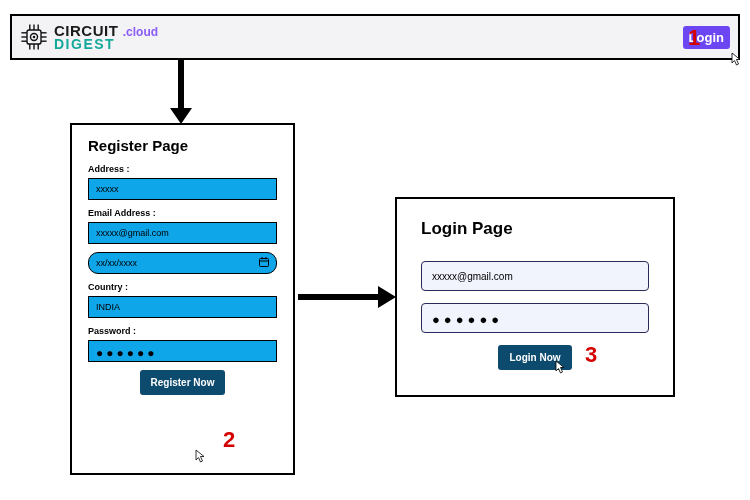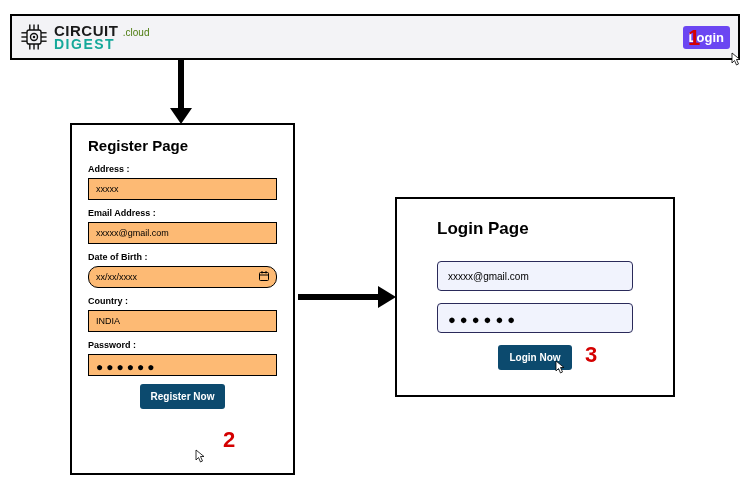--- a/index.html
+++ b/index.html
@@ -6,41 +6,41 @@
   body { font-family: Arial, sans-serif; background: #fff; width: 750px; height: 500px; position: relative; }
   .header {
     position: absolute; top: 14px; left: 10px; width: 730px; height: 46px;
     border: 2px solid #000; background: #f3f3f6;
     display: flex; align-items: center; padding: 0 8px;
   }
   .logo-wrap { display: flex; align-items: center; gap: 6px; }
   .logo-icon { width: 28px; height: 28px; }
   .brand { line-height: 0.9; }
   .brand-top { font-weight: bold; font-size: 15px; color: #1a1a1a; letter-spacing: 0.5px; }
-  .brand-cloud { font-weight: normal; font-size: 10px; color: #4d7c0f; }
+  .brand-cloud { font-weight: bold; font-size: 12px; color: #8b5cf6; }
   .brand-bottom { font-size: 14px; color: #14a89a; letter-spacing: 1.5px; font-weight: bold; }
   .spacer { flex: 1; }
   .login-top-btn {
     background: #6b46f2; color: #fff; font-size: 13px; font-weight: bold;
     padding: 4px 6px; border-radius: 3px; border: none; cursor: pointer;
   }
   .annot { font-family: Arial; font-weight: bold; font-size: 22px; color: #d40000; position: absolute; }
   .cursor-icon { position: absolute; width: 12px; height: 14px; }
   .cursor-icon svg { width: 100%; height: 100%; }
   .card {
     position: absolute; border: 2px solid #000; background: #fff;
   }
   .card-reg { top: 123px; left: 70px; width: 225px; height: 352px; padding: 12px 16px; }
-  .card-login { top: 197px; left: 395px; width: 280px; height: 200px; padding: 20px 40px; }
+  .card-login { top: 197px; left: 395px; width: 280px; height: 200px; padding: 20px 24px; }
   .card-title { text-align: left; font-weight: bold; font-size: 15px; margin-bottom: 10px; }
   .card-title-lg { font-size: 17px; margin-bottom: 22px; }
   .field-label { font-size: 9px; font-weight: bold; margin-bottom: 4px; }
   .field-input {
     width: 100%; border: 1px solid #000; padding: 5px 7px; font-size: 9px;
-    background: #fdba74; margin-bottom: 8px; height: 22px;
+    background: #0ea5e9; margin-bottom: 8px; height: 22px;
   }
   .date-input { display: flex; align-items: center; justify-content: space-between; border-radius: 10px; }
   .field-input-lg {
     width: 100%; border: 1px solid #2a2a5a; border-radius: 4px; padding: 8px 10px;
     font-size: 10px; background: #f1f3fd; margin-bottom: 12px; height: 30px;
   }
   .pw-dots { letter-spacing: 3px; font-size: 12px; font-weight: bold; }
   .pw-dots-lg { letter-spacing: 4px; font-size: 13px; font-weight: bold; }
   .primary-btn {
     background: #0c4a6e; color: #fff; font-size: 10px; font-weight: bold;
@@ -103,21 +103,20 @@
 
 <div class="card card-reg">
   <div class="card-title">Register Page</div>
 
   <div class="field-label">Address :</div>
   <input class="field-input" value="xxxxx" style="">
 
   <div class="field-label">Email Address :</div>
   <input class="field-input" value="xxxxx@gmail.com" style="">
 
-  <div class="field-label">Date of Birth :</div>
   <div class="field-input date-input">
     <span>xx/xx/xxxx</span>
     <span>
       <svg width="10" height="10" viewBox="0 0 10 10">
           <rect x="0.5" y="1.5" width="9" height="8" rx="1" fill="none" stroke="#000"></rect>
           <line x1="0.5" y1="4" x2="9.5" y2="4" stroke="#000"></line>
           <line x1="3" y1="0" x2="3" y2="2.5" stroke="#000"></line>
           <line x1="7" y1="0" x2="7" y2="2.5" stroke="#000"></line>
         </svg>
     </span>

